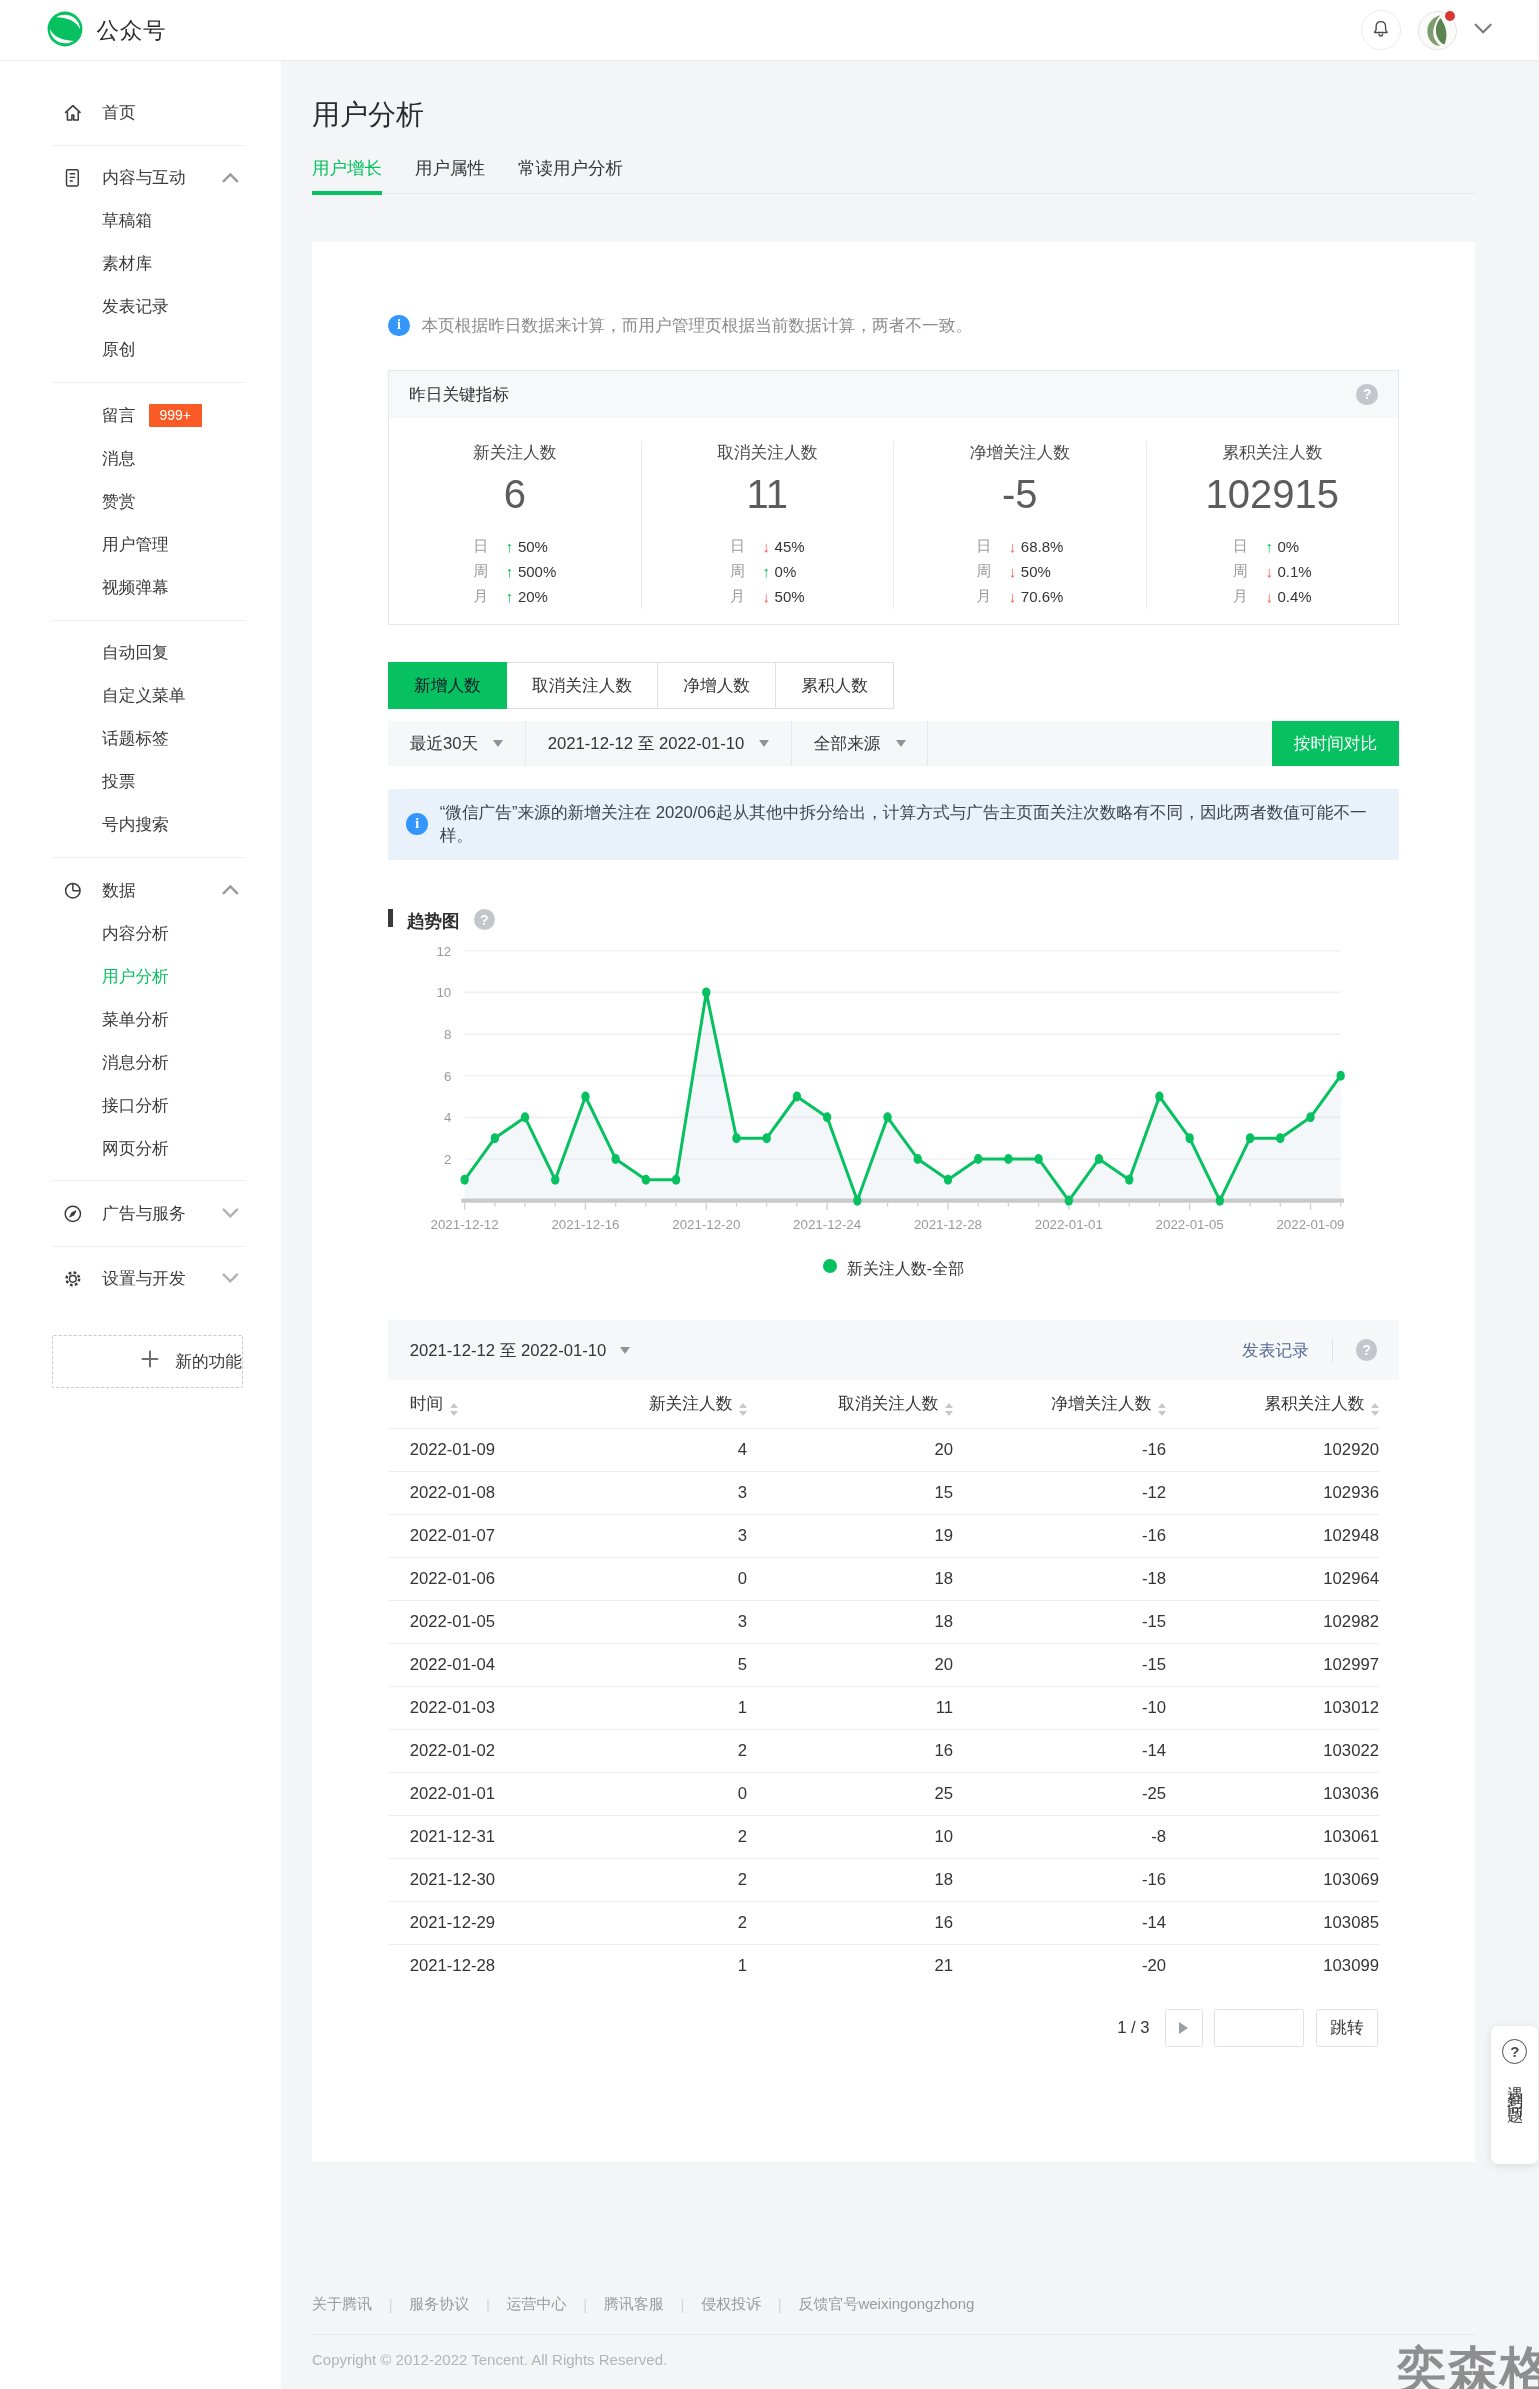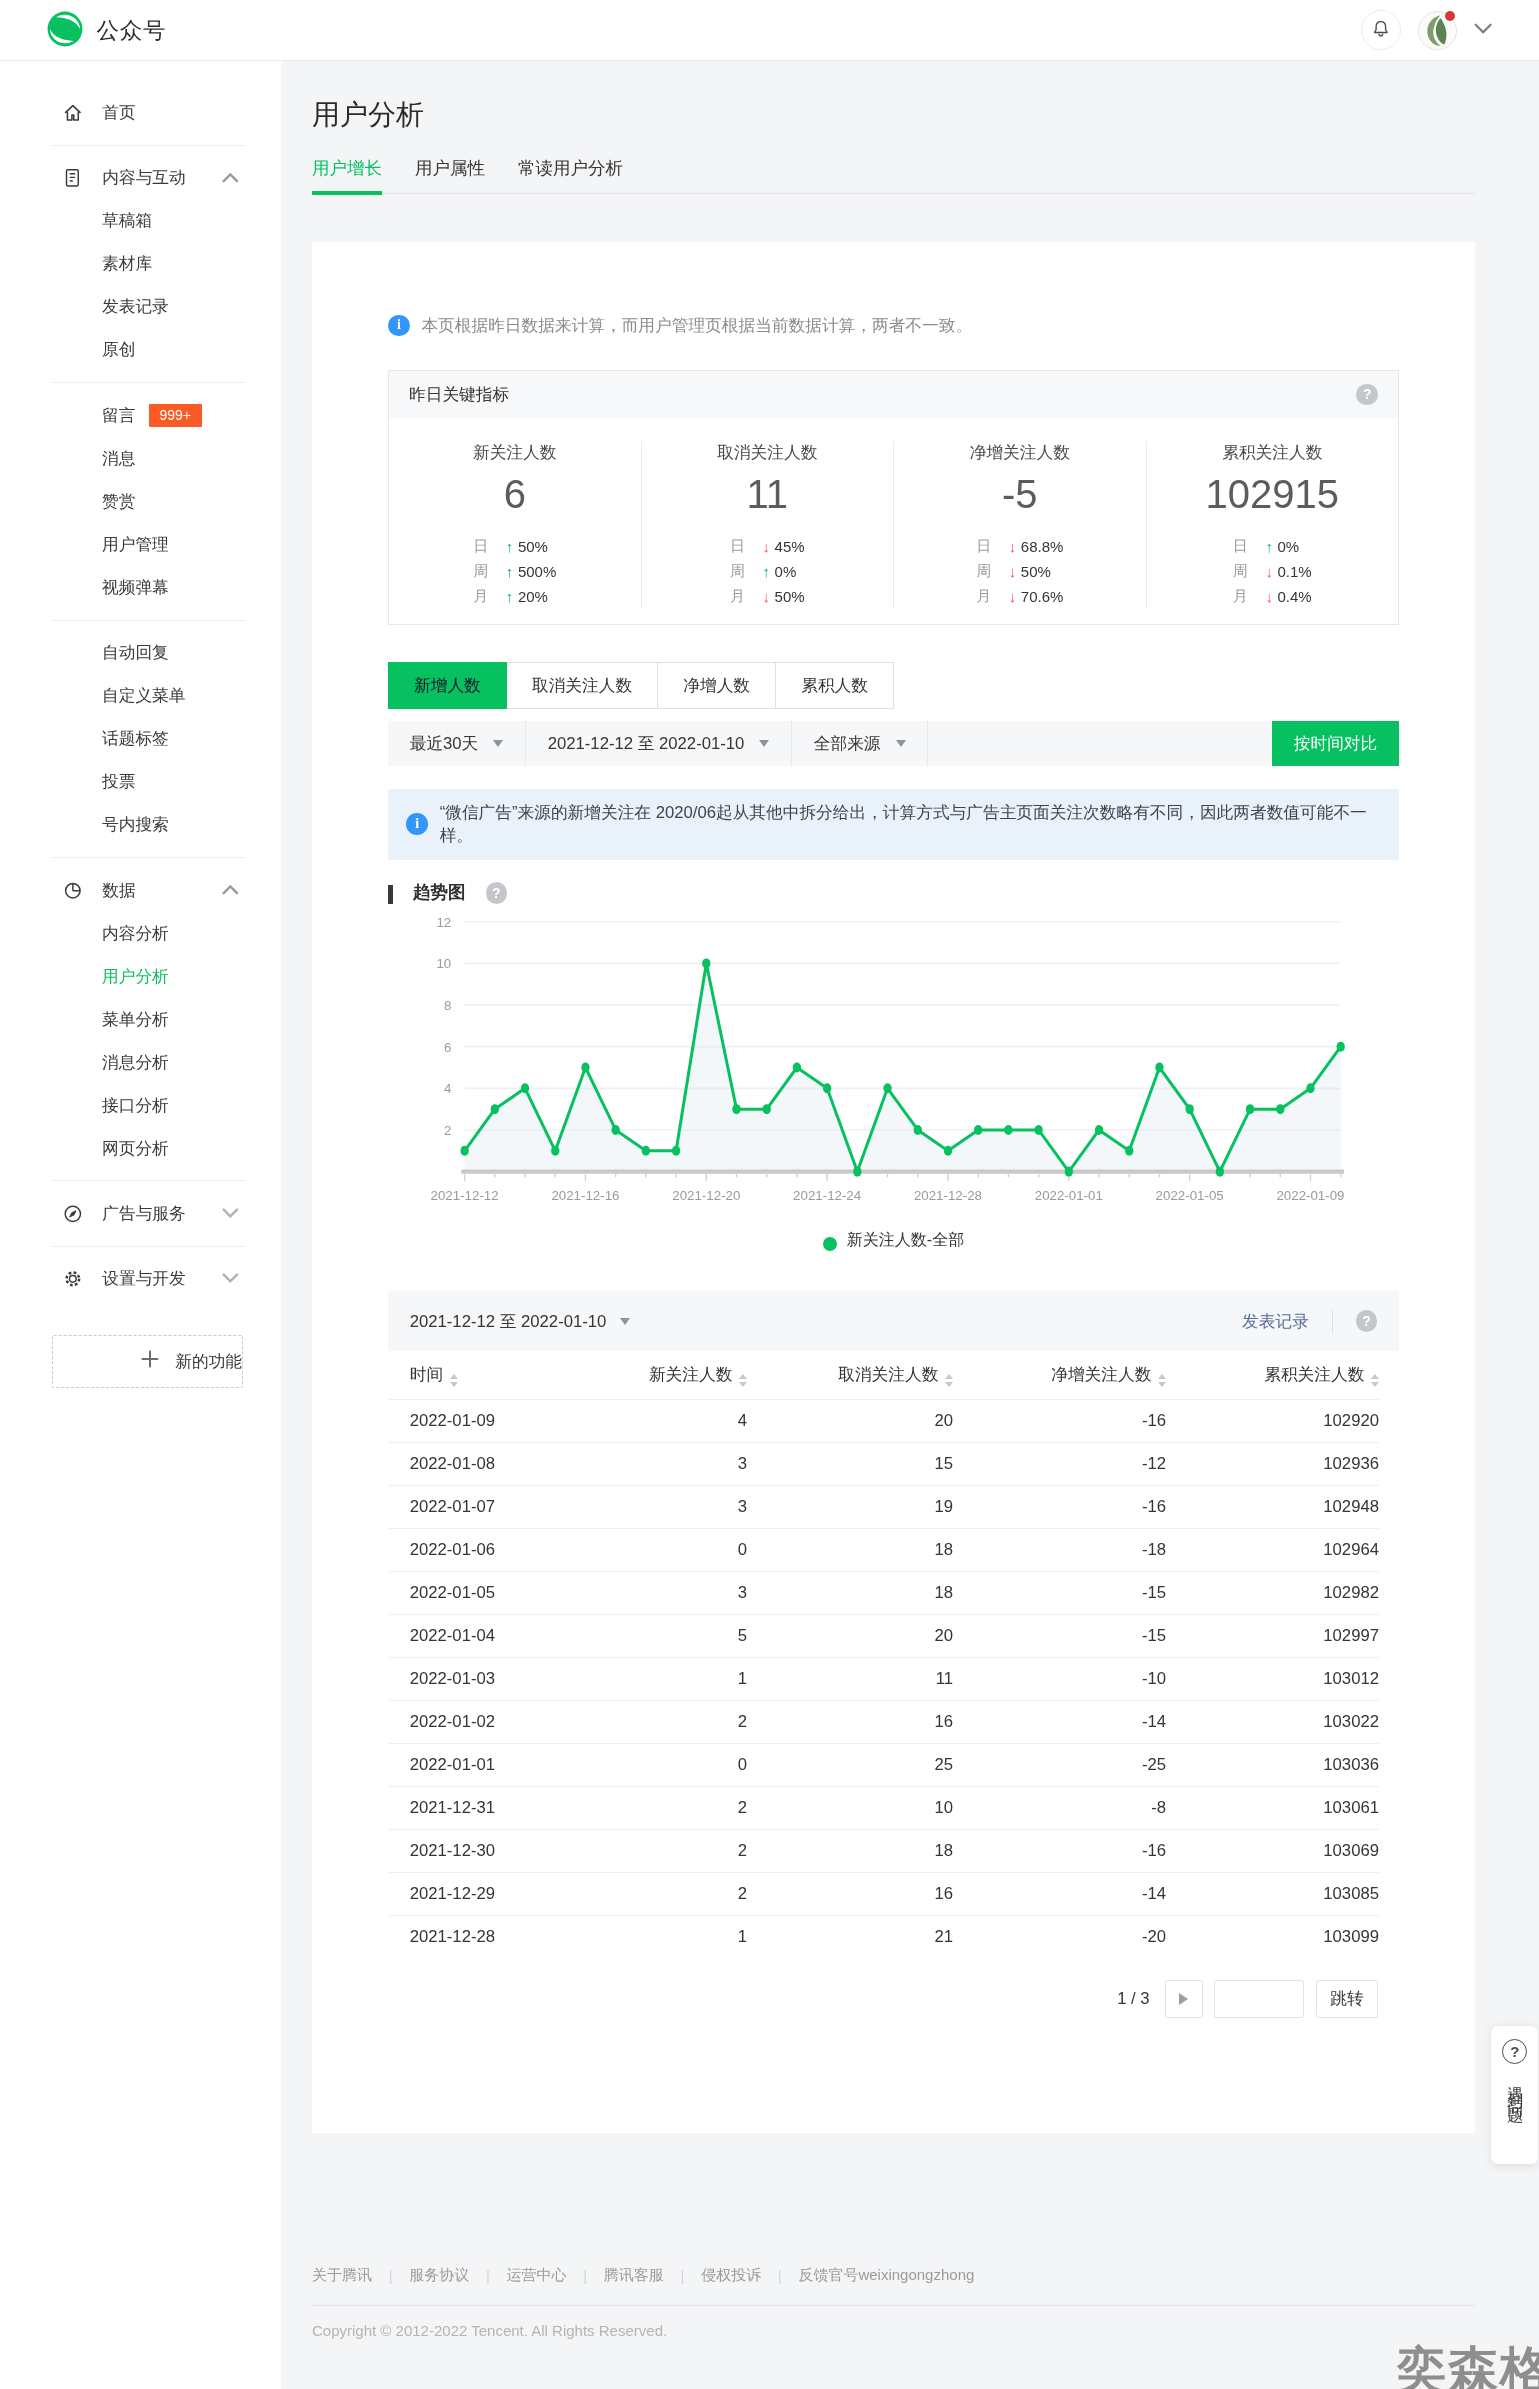--- a/index.html
+++ b/index.html
@@ -67,25 +67,25 @@
   .seg-btn:first-child { margin-left:0; }
   .seg-btn.active { background:#07c160; border-color:#07c160; color:#0f172a; z-index:1; }
 
   .filter-bar { margin-top:11.7px; height:45px; background:#f6f7f8; display:flex; align-items:flex-end; }
   .filter { display:flex; align-items:center; gap:15px; padding:0 21.7px; height:100%; font-size:16.7px; color:#353535; cursor:pointer; border-right:0.8px solid #e7e8ea; }
   .caret-down { width:0; height:0; border-left:5.8px solid transparent; border-right:5.8px solid transparent; border-top:7.5px solid #8f9399; }
   .compare-btn { margin-left:auto; height:100%; width:127px; background:#07c160; color:#fff; font-size:16.7px; display:flex; align-items:center; justify-content:center; cursor:pointer; }
 
   .ad-notice { margin-top:23px; background:#e9f1fb; padding:12.5px 18.3px; display:flex; align-items:center; gap:11.7px; font-size:16.7px; color:#3d4450; }
 
-  .section-label { margin-top:20px; display:flex; align-items:flex-end; gap:20px; }
+  .section-label { margin-top:49px; display:flex; align-items:flex-start; gap:14px; }
   .section-bar { width:5px; height:18.3px; background:#393939; }
   .section-text { font-size:17.5px; font-weight:700; color:#2f2f2f; }
   .chart-wrap { margin-top:11.7px; }
-  .legend { margin-top:1.7px; display:flex; align-items:flex-end; justify-content:center; gap:10px; font-size:16px; color:#353535; }
+  .legend { margin-top:1.7px; display:flex; align-items:flex-start; justify-content:center; gap:10px; font-size:16px; color:#353535; }
   .legend-dot { width:14px; height:14px; border-radius:50%; background:#07c160; }
 
   .tbl-toolbar { margin-top:40px; height:60px; background:#f6f7f8; display:flex; align-items:center; padding:0 21.7px; }
   .tbl-range { display:flex; align-items:center; gap:13.3px; font-size:16.7px; color:#353535; cursor:pointer; }
   .tbl-tools { margin-left:auto; display:flex; align-items:center; }
   .download-link { color:#576b95; font-size:16.7px; cursor:pointer; }
   .v-sep { width:0.8px; height:25px; background:#e0e1e3; margin:0 23px; }
 
   table.data { border-collapse:collapse; width:990px; table-layout:fixed; }
   table.data th { height:48px; font-weight:400; font-size:16.7px; color:#353535; }

